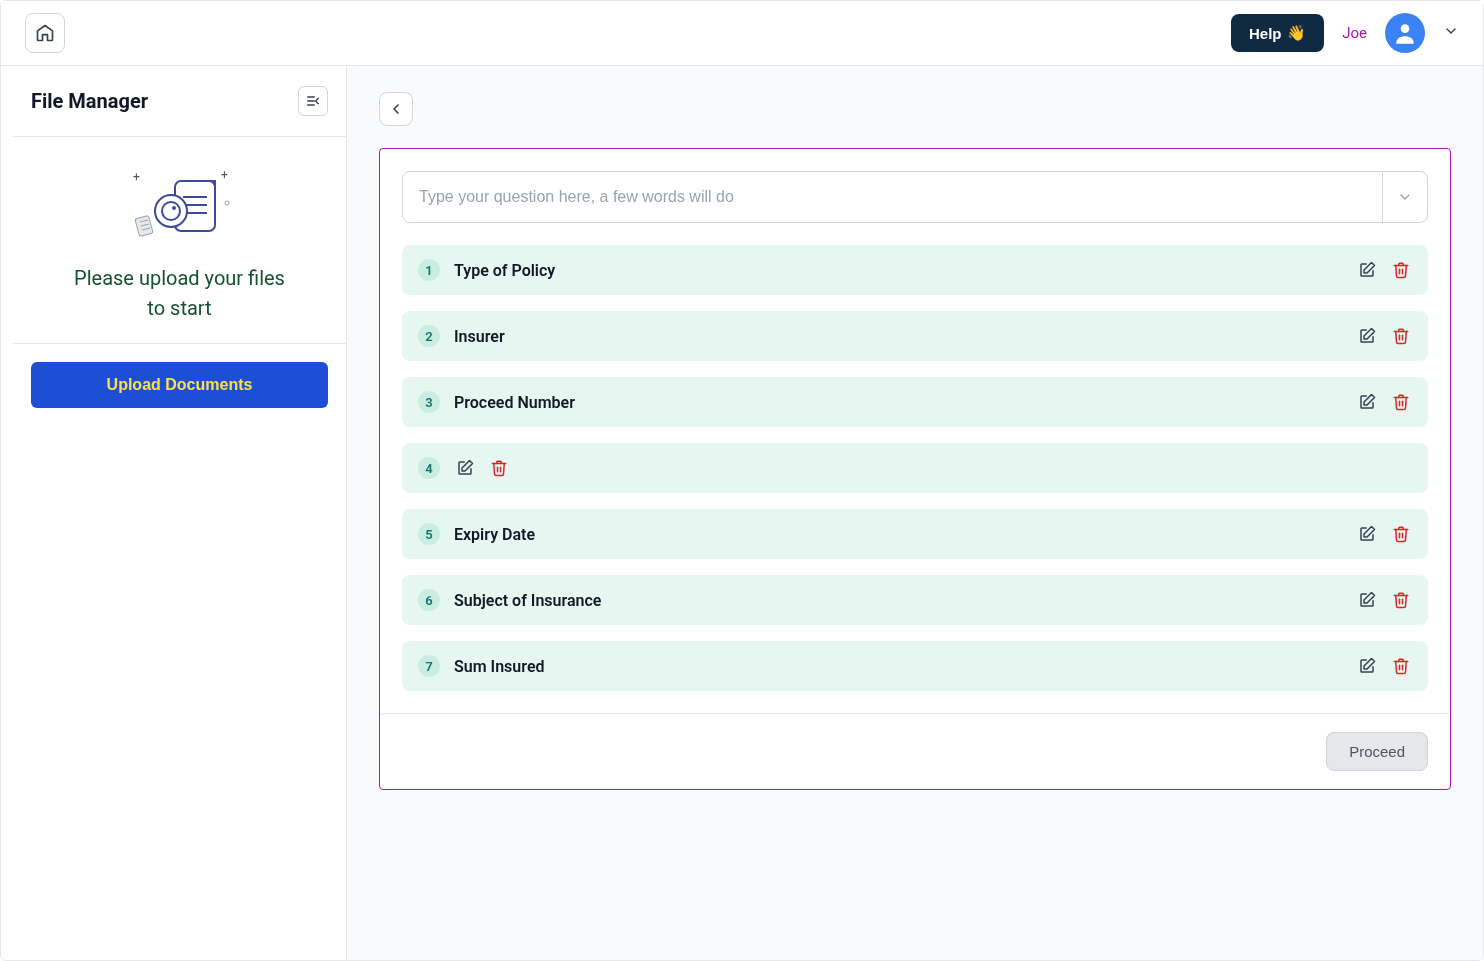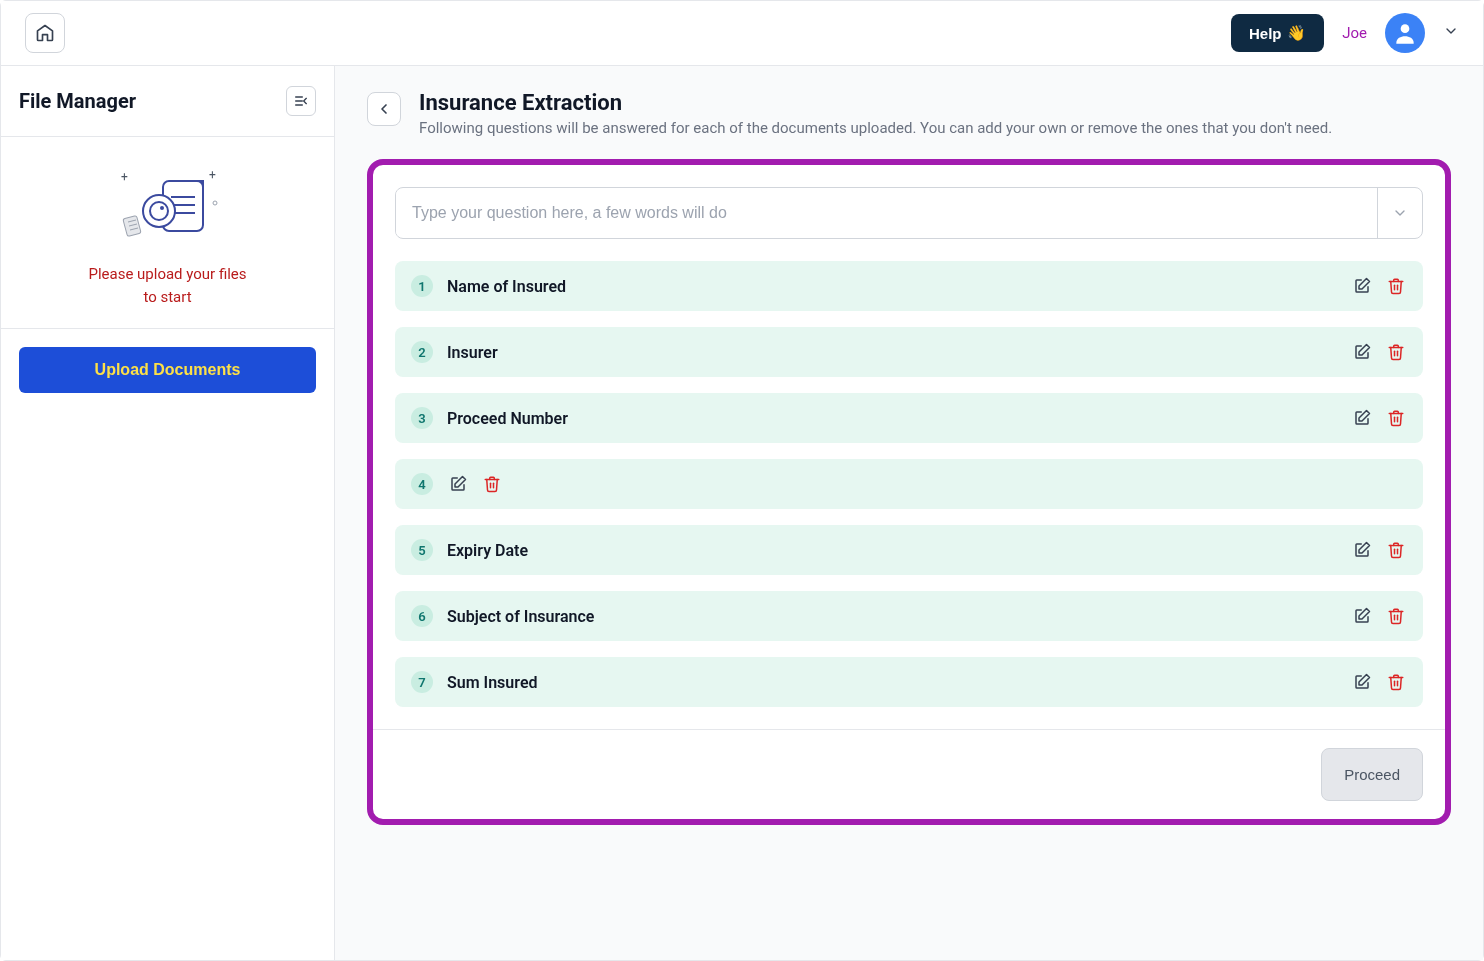--- a/index.html
+++ b/index.html
@@ -26,55 +26,55 @@
   background: #0f2a42; color: #fff; border: none; padding: 10px 18px;
   border-radius: 8px; font-size: 15px; font-weight: 600; cursor: pointer;
   display: flex; align-items: center; gap: 6px;
 }
 .user-name { font-size: 15px; color: #a21caf; }
 .avatar {
   width: 40px; height: 40px; border-radius: 50%; background: #3b82f6;
   display: flex; align-items: center; justify-content: center;
 }
 .chevron-down { cursor: pointer; }
-.body { display: flex; flex: 1; overflow: hidden; }
+.body { display: flex; flex: 1; overflow: hidden; margin-left: 12px; }
 .sidebar {
   width: 334px; border-right: 1px solid #e5e7eb; display: flex; flex-direction: column;
   background: #fff;
 }
 .sidebar-header {
   display: flex; align-items: center; justify-content: space-between;
   padding: 20px 18px 20px 18px; border-bottom: 1px solid #e5e7eb;
 }
 .sidebar-title { font-size: 20px; font-weight: 700; color: #111827; }
 .collapse-btn {
   width: 30px; height: 30px; border: 1px solid #d1d5db; border-radius: 6px;
   background: #fff; display: flex; align-items: center; justify-content: center; cursor: pointer;
 }
 .upload-zone {
   padding: 30px 18px 20px 18px; text-align: center; border-bottom: 1px solid #e5e7eb;
 }
 .upload-illustration { margin-bottom: 16px; display: flex; justify-content: center; }
-.upload-hint { color: #b91c1c; font-size: 15px; line-height: 1.5; }
+.upload-hint { color: #14532d; font-size: 20px; line-height: 1.5; }
 .upload-btn-wrap { padding: 18px; }
 .upload-btn {
   width: 100%; background: #1d4ed8; color: #fde047; border: none; padding: 14px;
   border-radius: 6px; font-size: 16px; font-weight: 600; cursor: pointer;
 }
 .main { flex: 1; background: #f9fafb; padding: 24px 32px; overflow-y: auto; }
 .main-header { display: flex; align-items: flex-start; gap: 18px; margin-bottom: 22px; }
 .back-btn {
   width: 34px; height: 34px; border: 1px solid #d1d5db; border-radius: 8px;
   background: #fff; display: flex; align-items: center; justify-content: center; cursor: pointer;
   margin-top: 2px;
 }
 .page-title { font-size: 22px; font-weight: 700; color: #111827; margin-bottom: 4px; }
 .page-subtitle { font-size: 15px; color: #6b7280; }
 .card {
-  background: #fff; border: 6px solid #a21caf; border-radius: 16px; padding: 22px;
+  background: #fff; border: 1px solid #a21caf; border-radius: 4px; padding: 22px;
 }
 .question-input-row {
   display: flex; align-items: center; border: 1px solid #d1d5db; border-radius: 8px;
   overflow: hidden; margin-bottom: 22px;
 }
 .question-input {
   flex: 1; border: none; outline: none; padding: 14px 16px; font-size: 16px; color: #374151;
 }
 .question-input::placeholder { color: #9ca3af; }
 .dropdown-trigger {
@@ -93,21 +93,21 @@
 }
 .q-label { flex: 1; font-size: 16px; font-weight: 600; color: #111827; }
 .q-actions { display: flex; align-items: center; gap: 12px; }
 .icon-btn { background: none; border: none; cursor: pointer; padding: 2px; display: flex; }
 .card-footer {
   border-top: 1px solid #e5e7eb; margin: 22px -22px -22px -22px; padding: 18px 22px;
   display: flex; justify-content: flex-end;
 }
 .proceed-btn {
   background: #e5e7eb; color: #4b5563; border: 1px solid #d1d5db;
-  padding: 17px 22px; border-radius: 8px; font-size: 15px; font-weight: 500; cursor: pointer;
+  padding: 10px 22px; border-radius: 8px; font-size: 15px; font-weight: 500; cursor: pointer;
 }
 </style>
 </head>
 <body>
 
 <div class="app">
   <div class="topbar">
     <div class="topbar-left">
       <button class="home-btn">
         <svg width="20" height="20" viewBox="0 0 24 24" fill="none" stroke="#374151" stroke-width="2" stroke-linecap="round" stroke-linejoin="round">
@@ -178,40 +178,36 @@
       </div>
     </aside>
 
     <main class="main">
       <div class="main-header">
         <button class="back-btn">
           <svg width="16" height="16" viewBox="0 0 24 24" fill="none" stroke="#374151" stroke-width="2.5" stroke-linecap="round" stroke-linejoin="round">
               <polyline points="15 18 9 12 15 6"></polyline>
             </svg>
         </button>
-        <div>
-          <h1 class="page-title">Insurance Extraction</h1>
-          <p class="page-subtitle">Following questions will be answered for each of the documents uploaded. You can add your own or remove the ones that you don't need.</p>
-        </div>
       </div>
 
       <div class="card">
         <div class="question-input-row">
           <input class="question-input" type="text" placeholder="Type your question here, a few words will do" style="">
           <div class="dropdown-trigger">
             <svg width="16" height="16" viewBox="0 0 24 24" fill="none" stroke="#9ca3af" stroke-width="2" stroke-linecap="round" stroke-linejoin="round">
                 <polyline points="6 9 12 15 18 9"></polyline>
               </svg>
           </div>
         </div>
 
         <div class="q-list" id="q-list">
             <div class="q-item">
               <div class="q-num">1</div>
-              <div class="q-label">Name of Insured</div>
+              <div class="q-label">Type of Policy</div>
               <div class="q-actions">
                 <button class="icon-btn">
                   <svg width="18" height="18" viewBox="0 0 24 24" fill="none" stroke="#374151" stroke-width="2" stroke-linecap="round" stroke-linejoin="round">
                     <path d="M11 4H5a1 1 0 0 0-1 1v14a1 1 0 0 0 1 1h14a1 1 0 0 0 1-1v-6"></path>
                     <path d="M18 2l4 4-10 10H8v-4L18 2z"></path>
                   </svg>
                 </button>
                 <button class="icon-btn">
                   <svg width="18" height="18" viewBox="0 0 24 24" fill="none" stroke="#dc2626" stroke-width="2" stroke-linecap="round" stroke-linejoin="round">
                     <polyline points="3 6 5 6 21 6"></polyline>

